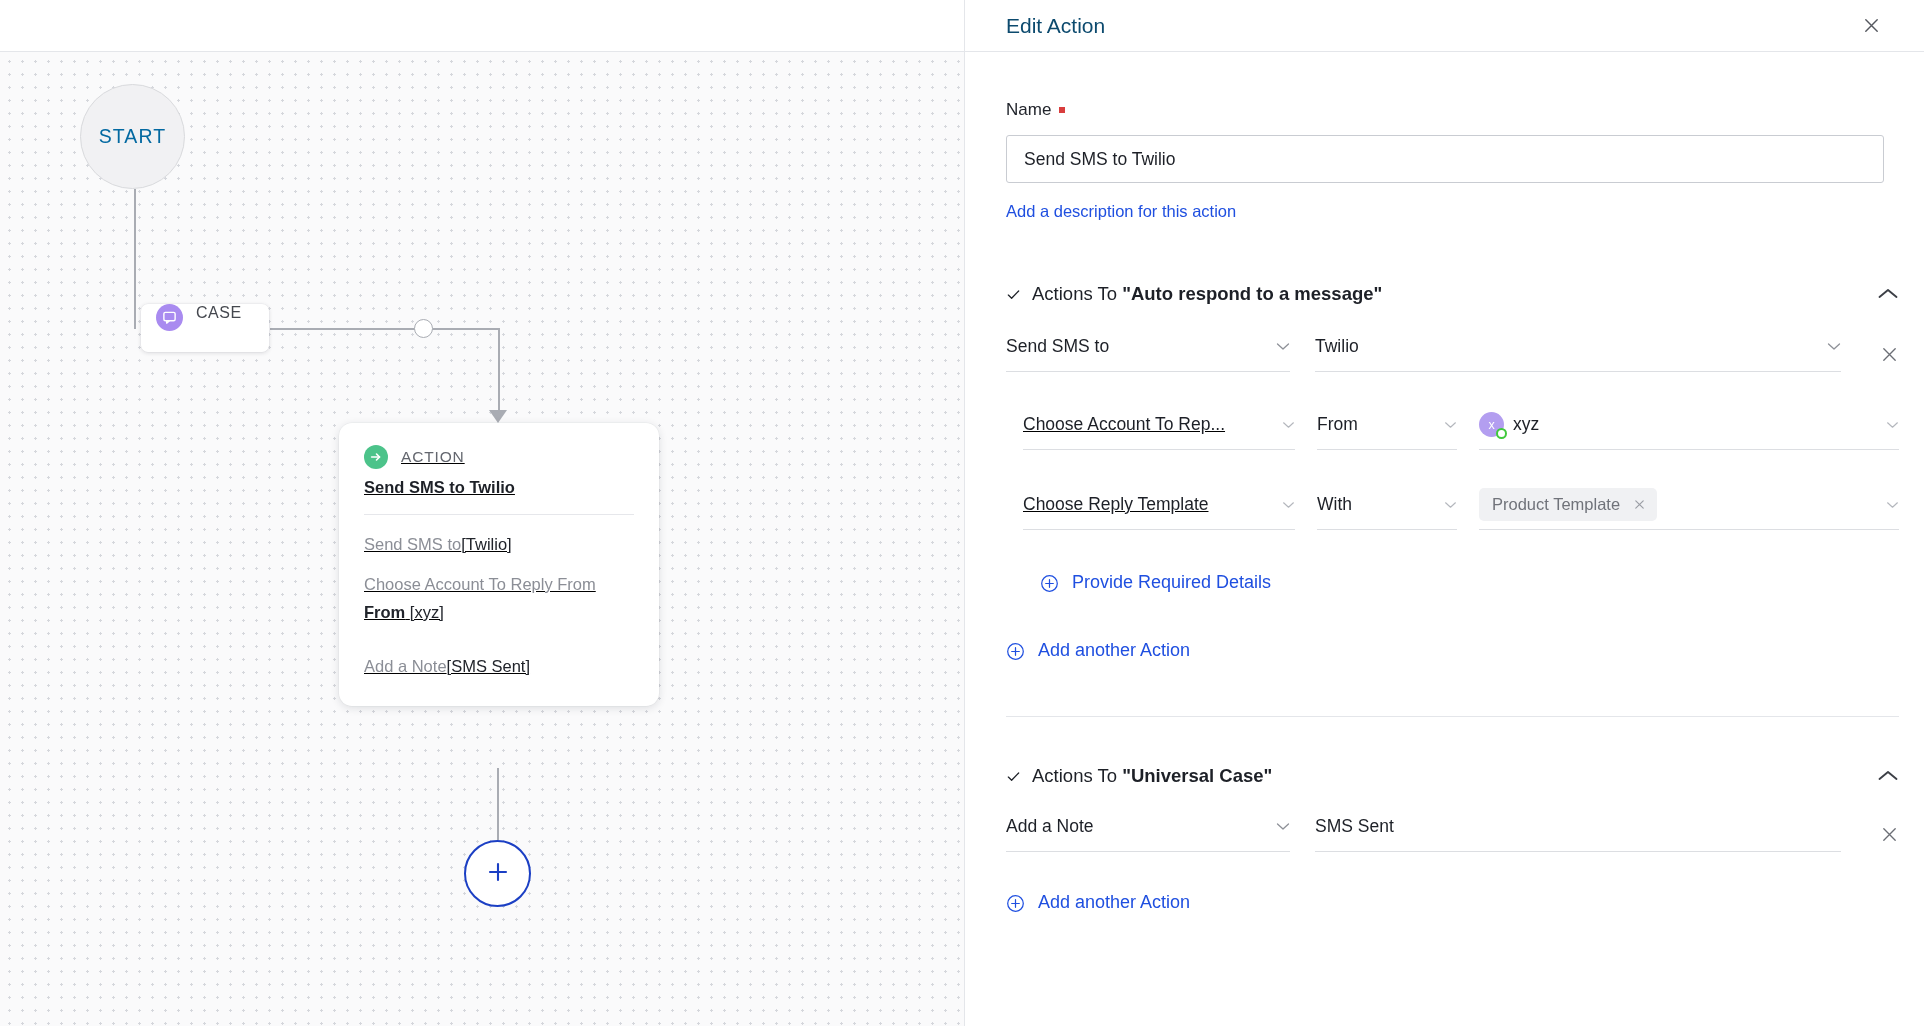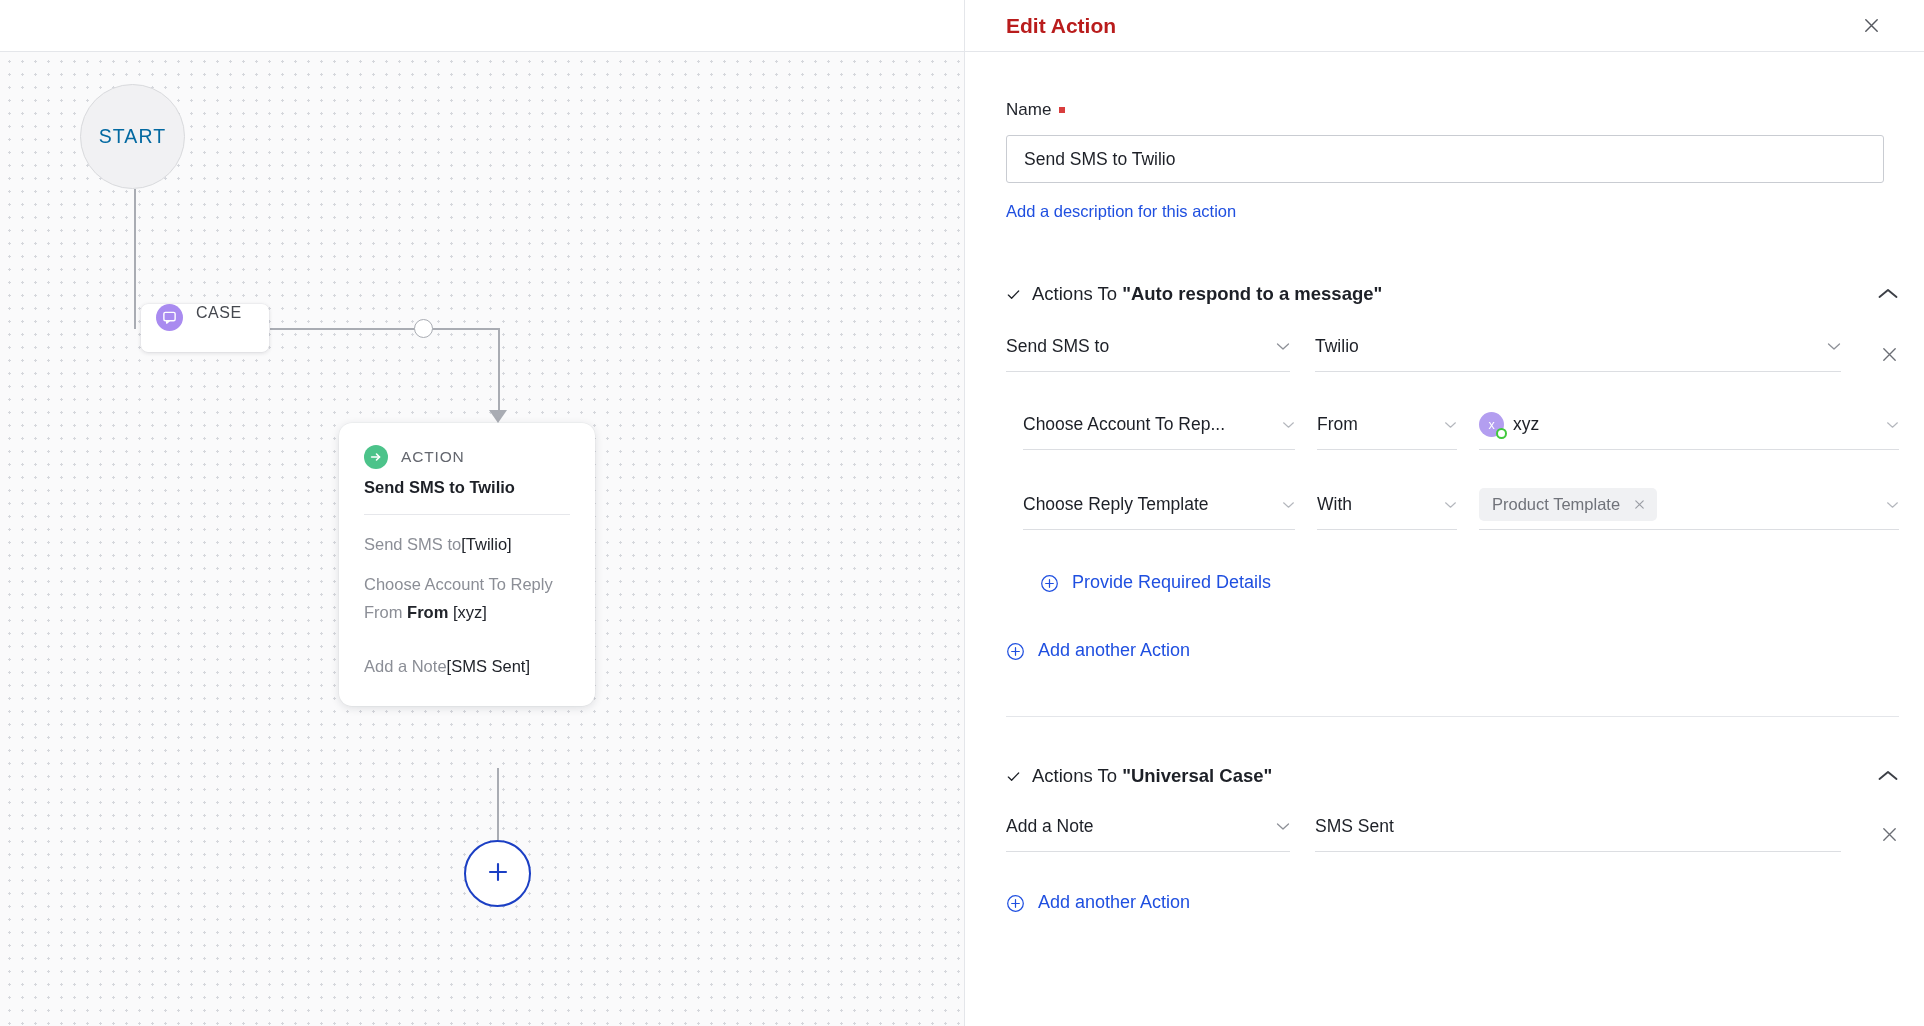--- a/index.html
+++ b/index.html
@@ -74,24 +74,25 @@
   .case-icon {
     width: 27px; height: 27px; border-radius: 50%;
     background: #a98bf0; display: flex; align-items: center; justify-content: center;
     flex: 0 0 27px;
   }
   .case-label { font-size: 16px; color: #45484f; letter-spacing: .5px; }
 
   
   .action-card {
     position: absolute; left: 339px; top: 371px;
-    width: 256px;
+    width: 320px;
     background: #ffffff; border-radius: 13px;
     box-shadow: 0 2px 9px rgba(25,30,45,.13), 0 0 0 .5px rgba(25,30,45,.05);
     padding: 22px 25px 26px 25px;
+    text-decoration: underline;
   }
   .action-head { display: flex; align-items: center; gap: 13px; }
   .action-icon {
     width: 24px; height: 24px; border-radius: 50%;
     background: #4cc38a; display: flex; align-items: center; justify-content: center;
     flex: 0 0 24px;
   }
   .action-kind {
     font-size: 15.5px; color: #63666e; letter-spacing: .85px;
   }
@@ -120,21 +121,21 @@
   
   .panel {
     position: relative; width: 959px; height: 1026px; flex: 0 0 959px;
     background: #ffffff; overflow: hidden;
   }
   .panel-header {
     height: 52px; border-bottom: 1px solid #e4e6ea;
     display: flex; align-items: center; padding: 0 38px 0 41px;
     justify-content: space-between;
   }
-  .panel-title { font-size: 21px; font-weight: bold; color: #b91c1c; text-align: right; }
+  .panel-title { font-size: 21px; font-weight: normal; color: #0c4a6e; text-align: right; }
   .close-btn {
     width: 30px; height: 30px; display: flex; align-items: center; justify-content: center;
     cursor: pointer; color: #55585f;
   }
   .panel-body { padding: 48px 25px 0 41px; }
 
   .field-label-row { display: flex; align-items: center; gap: 8px; }
   .field-label { font-size: 17px; color: #22252c; }
   .req-dot { width: 6px; height: 6px; background: #d93d3d; display: inline-block; }
 
@@ -174,21 +175,21 @@
   .uline .chev { margin-left: auto; padding-left: 10px; color: #8e9198; display: flex; }
   .sel-a { width: 284px; }
   .sel-b { flex: 1 1 auto; }
   .row-x {
     margin-left: 14px; margin-bottom: 8px; cursor: pointer; color: #6b6e75;
     display: flex; align-items: center;
   }
 
   .subrows { margin-top: 40px; padding-left: 17px; }
   .subrow { display: flex; align-items: flex-end; gap: 22px; margin-bottom: 42px; }
-  .sub-a { width: 272px; }
+  .sub-a { width: 272px; text-decoration: underline; }
   .sub-b { width: 140px; }
   .sub-c { flex: 1 1 auto; }
   .sub-a .txt, .sub-b .txt { font-size: 17.5px; color: #1d2027; }
   .sub-a .chev, .sub-b .chev { color: #b4b7bd; }
 
   .avatar-wrap { position: relative; width: 25px; height: 25px; margin-right: 9px; flex: 0 0 25px; }
   .avatar {
     width: 25px; height: 25px; border-radius: 50%;
     background: #b39ef0; color: #ffffff; font-size: 12.5px;
     display: flex; align-items: center; justify-content: center;

